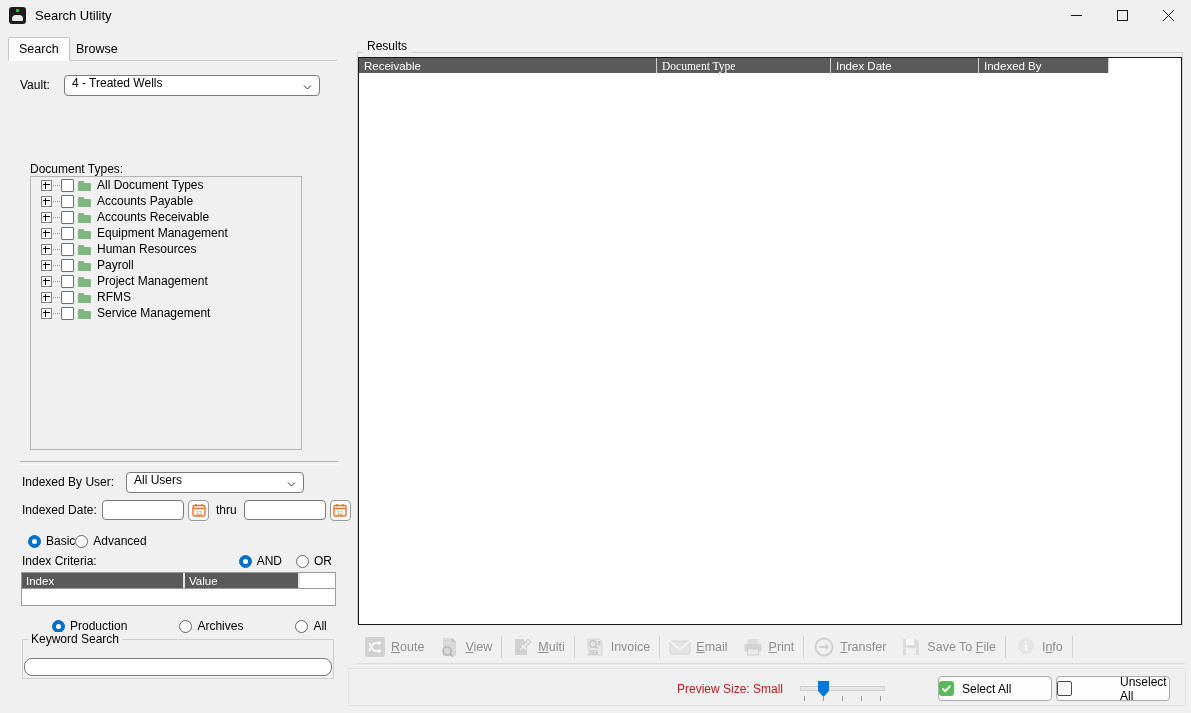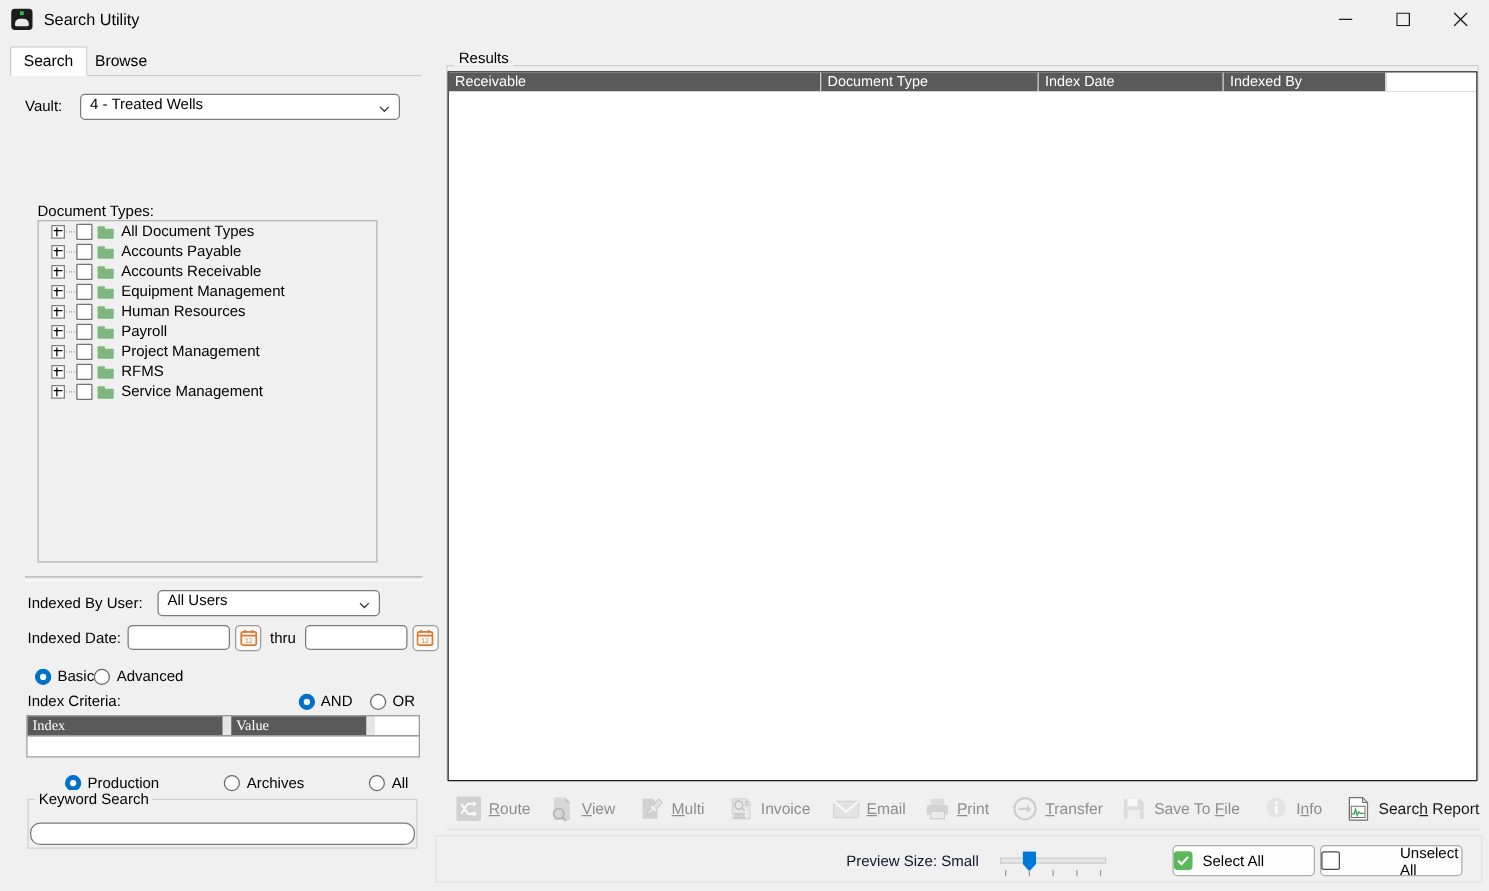--- a/index.html
+++ b/index.html
@@ -246,23 +246,22 @@
   }
   .crit-head {
     display: flex; height: 15px;
     background: #5a5a5a;
     border-bottom: 1px solid #9b9b9b;
   }
   .crit-th {
     color: #fff; font-size: 11.5px;
     padding-left: 4px;
     display: flex; align-items: center;
-    border-right: 7px solid #e5e5e5;
-    box-sizing: border-box;
-    font-family: Liberation Serif, serif;
+    border-right: 2px solid #e5e5e5;
+    box-sizing: border-box;
   }
   .crit-th.c1 { width: 163px; }
   .crit-th.c2 { width: 115px; }
   .crit-head-fill { flex: 1; background: #fff; }
 
   .row-scope {
     position: absolute; left: 20px; top: 558px;
     display: flex; align-items: center;
   }
   .row-scope .radio-item { margin-right: 28px; margin-left: 24px; }
@@ -314,21 +313,21 @@
   }
   .res-th {
     color: #fff; font-size: 11.5px;
     display: flex; align-items: center;
     padding-left: 5px;
     border-right: 1px solid #d2d2d2;
     box-sizing: border-box;
     white-space: nowrap;
   }
   .res-th.c0 { width: 298px; }
-  .res-th.c1 { width: 174px; }
+  .res-th.c1 { width: 174px; font-family: Liberation Serif, serif; }
   .res-th.c2 { width: 148px; }
   .res-th.c3 { width: 130px; }
   .res-head-fill { flex: 1; background: #fff; }
 
   
   .toolbar {
     position: absolute; left: 357px; top: 630px;
     width: 828px; height: 34px;
     display: flex; align-items: center;
     border-bottom: 1px solid #dcdcdc;
@@ -355,21 +354,21 @@
   .statusbar {
     position: absolute; left: 348px; top: 668px;
     width: 838px; height: 38px;
     background: #f0f0f0;
     border: 1px solid #e2e2e2;
     box-sizing: border-box;
     display: flex; align-items: center;
   }
   .preview-label {
     position: absolute; left: 677px; top: 682px;
-    font-size: 12px; color: #0f172a;
+    font-size: 12px; color: #b91c1c;
   }
   .slider {
     position: absolute; left: 800px; top: 681px;
     width: 85px; height: 22px;
   }
   .slider .track {
     position: absolute; left: 0; top: 5px;
     width: 85px; height: 5px;
     background: #e7e7e7;
     border: 1px solid #cdcdcd;
@@ -732,31 +731,20 @@
           <svg width="20" height="20" viewBox="0 0 20 20">
             <circle cx="10" cy="9" r="8" fill="#dcdcdc"></circle>
             <path d="M7 16 L4 19.5 L8.5 17.2 Z" fill="#dcdcdc"></path>
             <rect x="9" y="4.5" width="2.2" height="2.2" fill="#ffffff"></rect>
             <rect x="9" y="8" width="2.2" height="6" fill="#ffffff"></rect>
           </svg>
         </span>
         <span>I<span class="acc">n</span>fo</span>
       </div>
       <div class="tb-sep"></div>
-      <div class="tb-item enabled">
-        <span class="tb-ico">
-          <svg width="20" height="20" viewBox="0 0 20 20">
-            <path d="M2.5 1 H13 L17 5 V19 H2.5 Z" fill="#ffffff" stroke="#6f6f6f" stroke-width="1"></path>
-            <path d="M13 1 L13 5 L17 5 Z" fill="#d7d7d7" stroke="#6f6f6f" stroke-width="0.8"></path>
-            <rect x="4" y="8" width="11" height="9" fill="#fff" stroke="#6f6f6f" stroke-width="0.8"></rect>
-            <polyline points="4.6,14 6.4,14 7.4,10.5 8.8,15.5 10,12.5 11.2,13.6 14.4,13.6" fill="none" stroke="#2e9e4f" stroke-width="1"></polyline>
-          </svg>
-        </span>
-        <span>Searc<span class="acc">h</span> Report</span>
-      </div>
       <div class="tb-item enabled"></div>
     </div>
 
   <div class="statusbar"></div>
   <div class="preview-label">Preview Size: Small</div>
   <div class="slider">
     <div class="track"></div>
     <div class="thumb"></div>
     <div class="ticks" id="slider-ticks">
         <i style="left: 4px;"></i>

